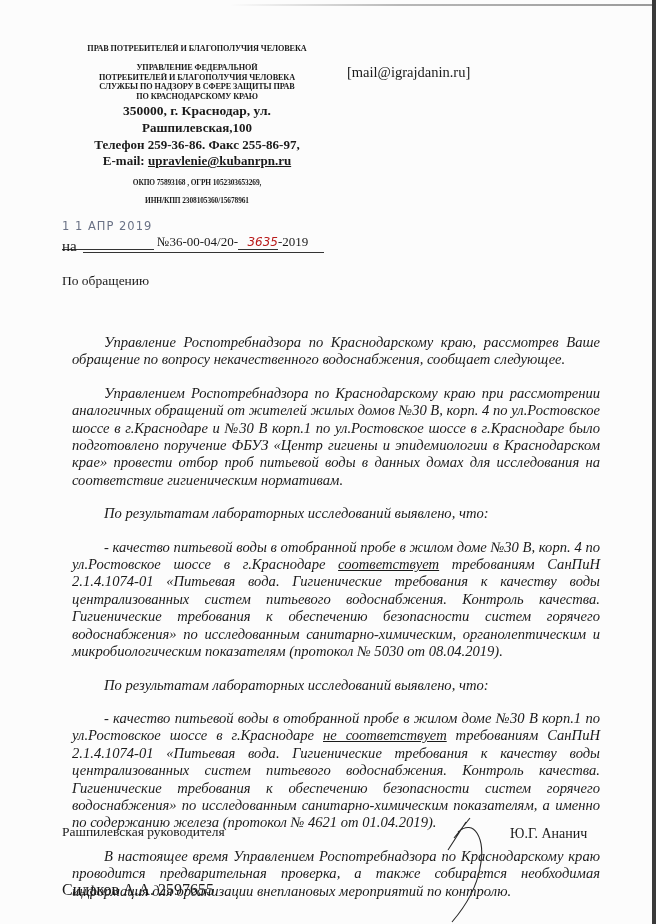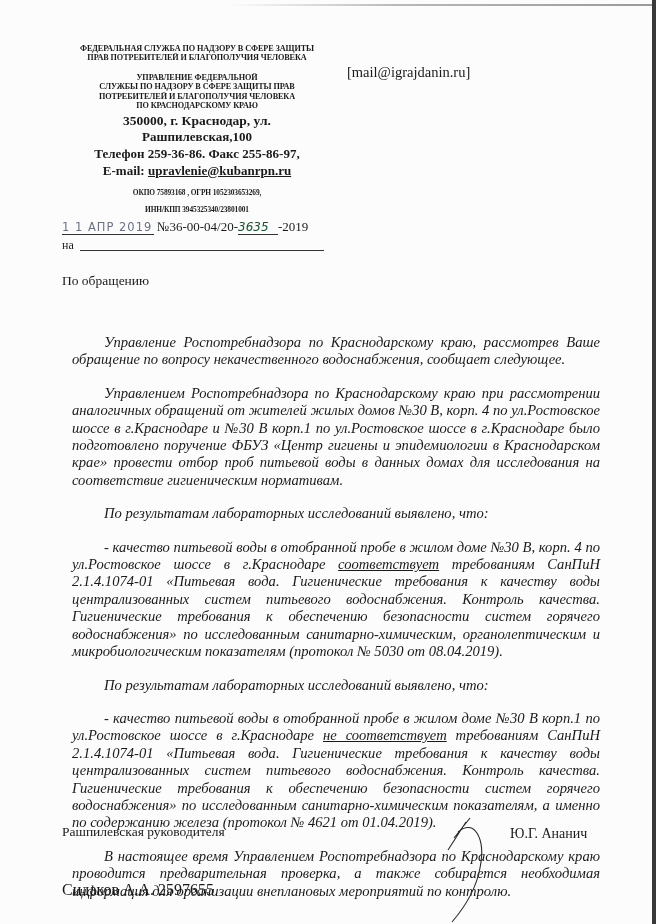--- a/index.html
+++ b/index.html
@@ -35,31 +35,31 @@
   .recipient {
     position: absolute; left: 347px; top: 64px; font-size: 14.5px;
   }
   .reg-line {
     position: absolute; left: 62px; top: 219px; width: 260px;
     font-size: 13px; display: flex; align-items: flex-end;
   }
   .stamp-date {
     display: inline-block; width: 92px; border-bottom: 1px solid #333;
     color: #6a7286; font-family: "DejaVu Sans", sans-serif; font-size: 11.5px;
-    letter-spacing: 1px; padding-bottom: 0px;
+    letter-spacing: 1px; padding-bottom: 16px;
   }
   .reg-prefix { margin-left: 3px; }
   .reg-handwritten {
     display: inline-block; min-width: 40px; border-bottom: 1px solid #333;
-    color: #14532d; font-family: "DejaVu Sans", sans-serif; font-size: 12px;
-    font-style: italic; text-align: left;
+    color: #b91c1c; font-family: "DejaVu Sans", sans-serif; font-size: 12px;
+    font-style: italic; text-align: right;
   }
   .na-line {
     position: absolute; left: 62px; top: 238px; width: 262px;
-    font-size: 12px; display: flex; align-items: flex-start;
+    font-size: 15px; display: flex; align-items: center;
   }
   .na-fill { flex: 1; border-bottom: 1px solid #333; margin-left: 6px; height: 12px; }
   .subject {
     position: absolute; left: 62px; top: 273px; font-size: 13.5px;
   }
   .body {
     position: absolute; left: 56px; top: 318px; width: 560px;
     font-size: 14.6px; line-height: 17.4px; text-align: justify;
   }
   .body p { margin: 16px; text-indent: 32px; font-style: italic; }
@@ -78,36 +78,35 @@
     position: absolute; left: 440px; top: 808px; width: 90px; height: 116px;
   }
 </style>
 </head>
 <body>
 
 <div class="page">
   <div class="top-edge"></div>
 
   <div class="letterhead">
-    <div class="lh-small">ФЕДЕРАЛЬНАЯ СЛУЖБА ПО НАДЗОРУ В СФЕРЕ ЗАЩИТЫ</div>
     <div class="lh-small">ПРАВ ПОТРЕБИТЕЛЕЙ И БЛАГОПОЛУЧИЯ ЧЕЛОВЕКА</div>
     <div class="lh-block2">
       <div class="lh-small">УПРАВЛЕНИЕ ФЕДЕРАЛЬНОЙ</div>
+      <div class="lh-small">ПОТРЕБИТЕЛЕЙ И БЛАГОПОЛУЧИЯ ЧЕЛОВЕКА</div>
       <div class="lh-small">СЛУЖБЫ ПО НАДЗОРУ В СФЕРЕ ЗАЩИТЫ ПРАВ</div>
-      <div class="lh-small">ПОТРЕБИТЕЛЕЙ И БЛАГОПОЛУЧИЯ ЧЕЛОВЕКА</div>
       <div class="lh-small">ПО КРАСНОДАРСКОМУ КРАЮ</div>
     </div>
     <div class="lh-addr">350000, г. Краснодар, ул.</div>
     <div class="lh-addr2">Рашпилевская,100</div>
     <div class="lh-addr2">Телефон 259-36-86. Факс 255-86-97,</div>
     <div class="lh-addr2 lh-email">
       <span>E-mail: </span><a>upravlenie@kubanrpn.ru</a>
     </div>
     <div class="lh-tiny">ОКПО 75893168 , ОГРН 1052303653269,</div>
-    <div class="lh-tiny">ИНН/КПП 3945325340/23801001</div>
+    <div class="lh-tiny">ИНН/КПП 2308105360/15678961</div>
   </div>
 
   <div class="recipient">[mail@igrajdanin.ru]</div>
 
   <div class="reg-line">
     <span class="stamp-date">1 1 АПР 2019</span>
     <span class="reg-prefix">№36-00-04/20-</span>
     <span class="reg-handwritten">3635</span>
     <span>-2019</span>
   </div>

